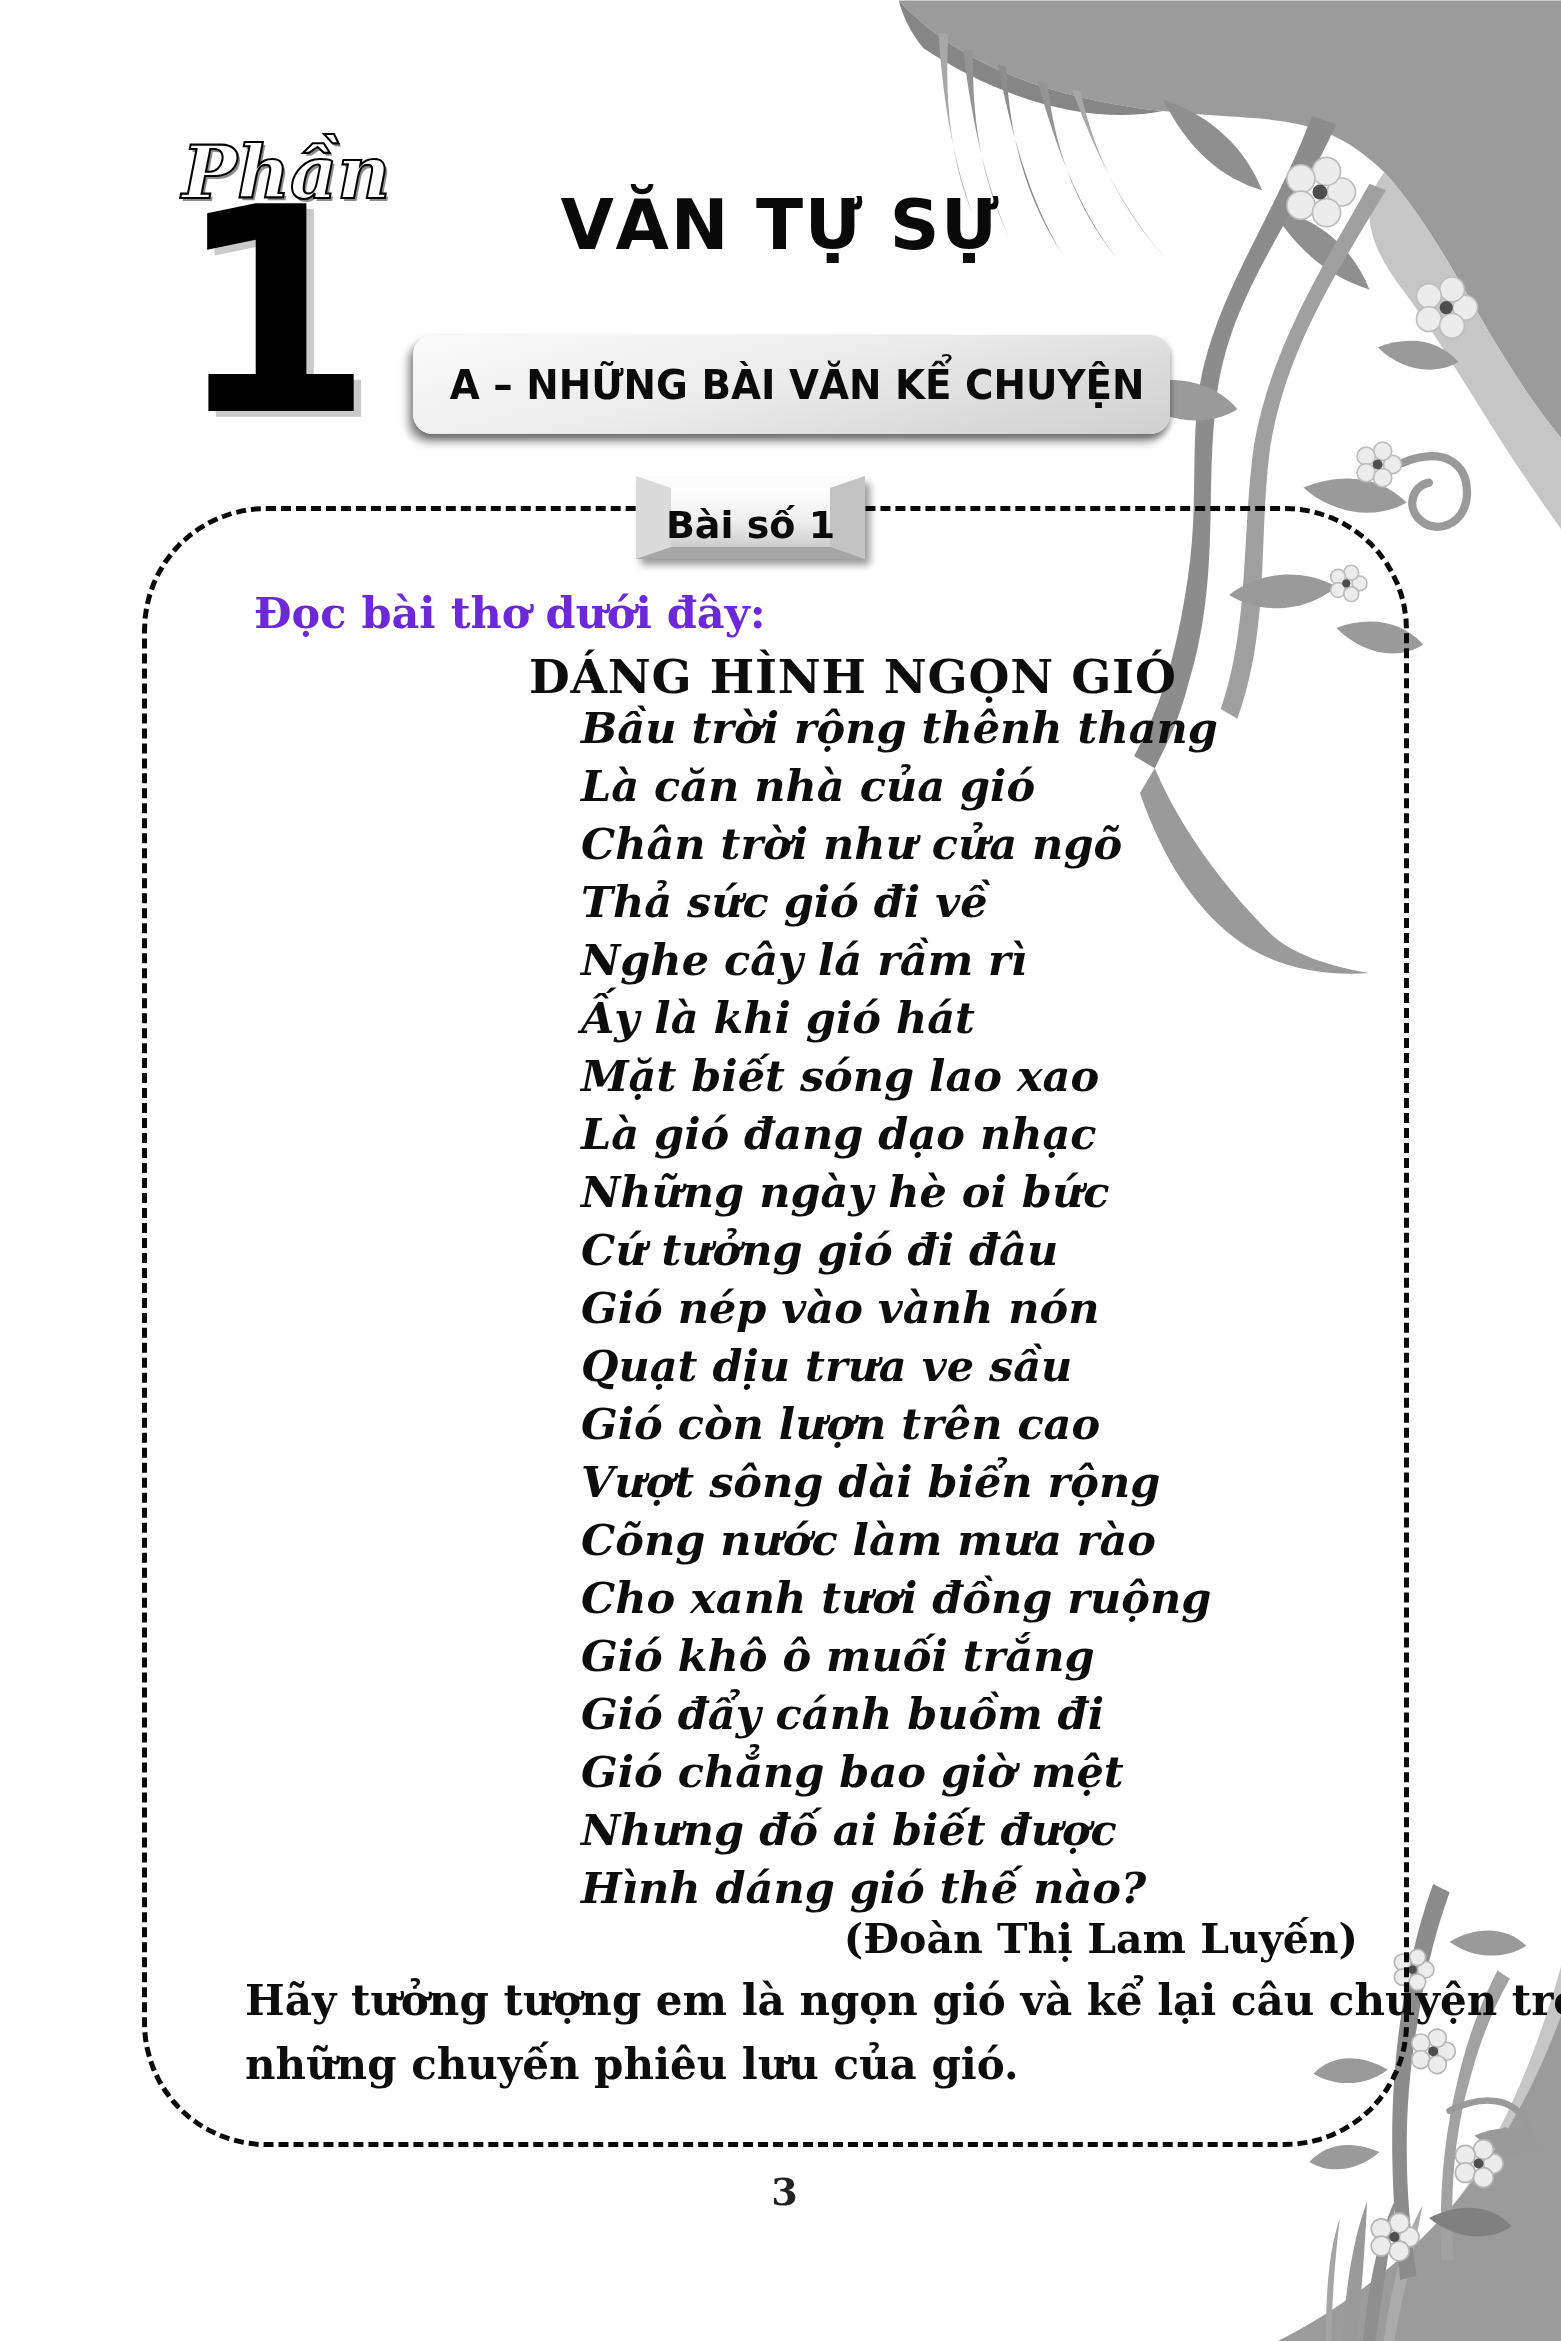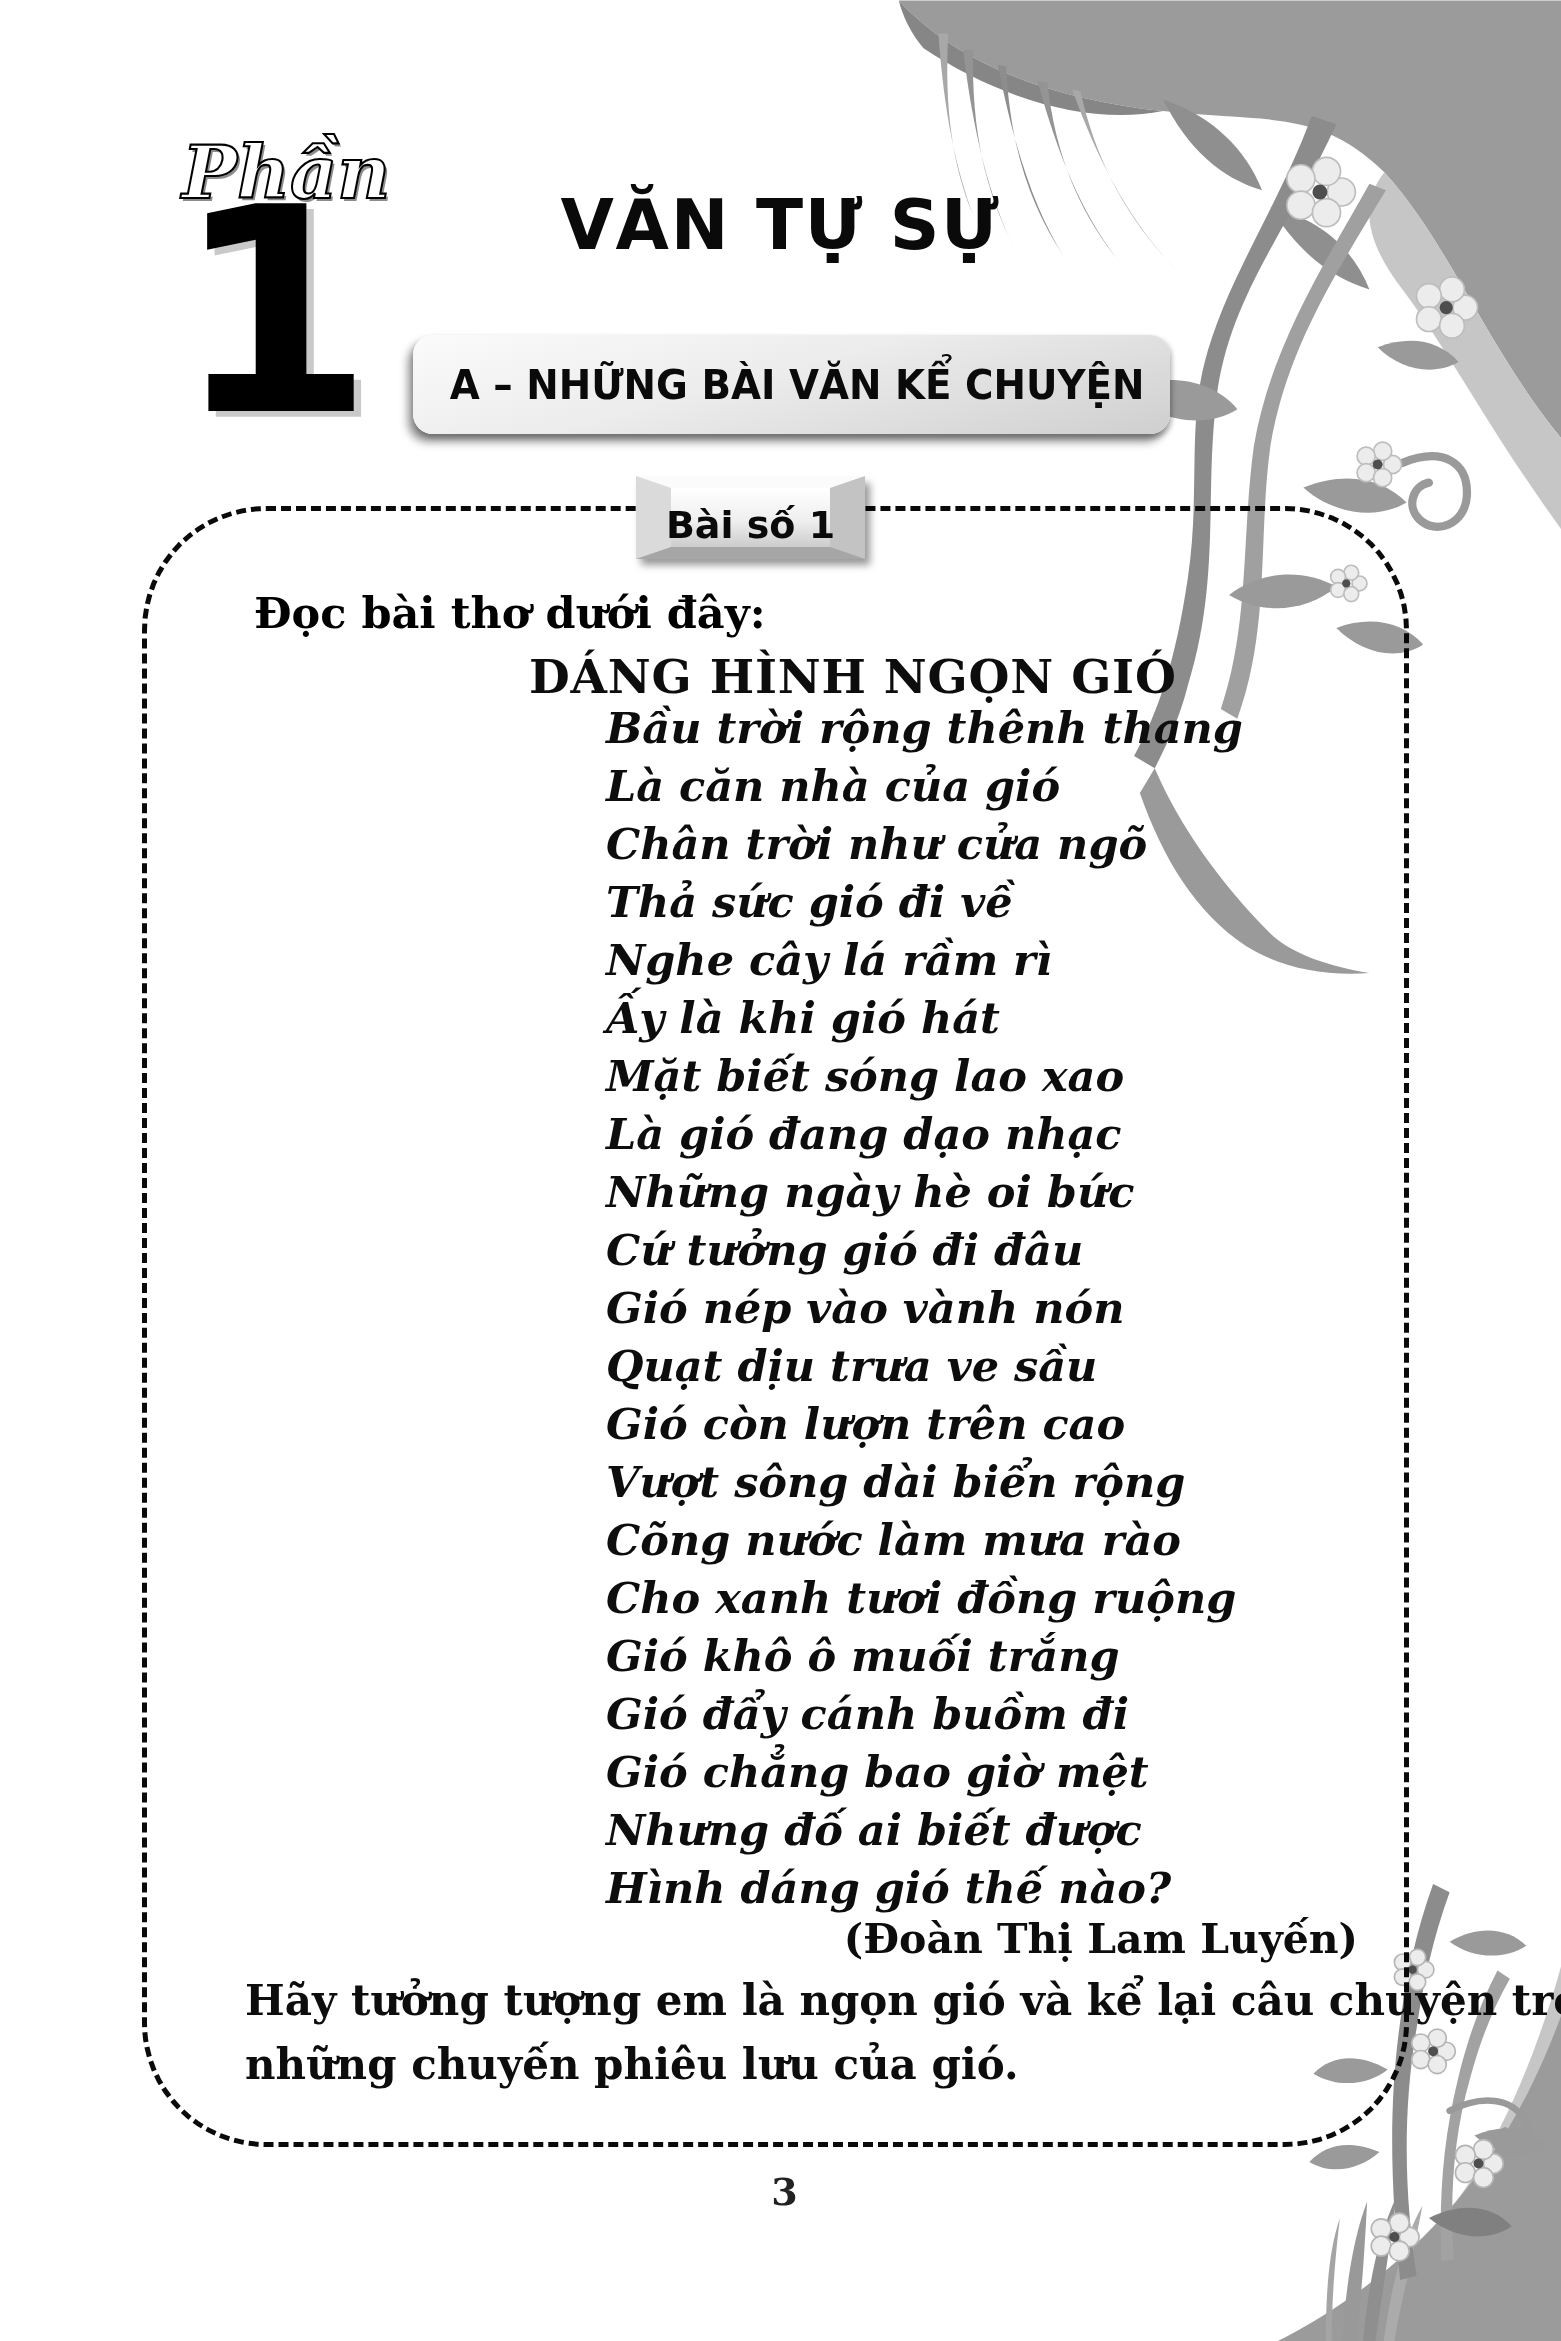--- a/index.html
+++ b/index.html
@@ -36,26 +36,26 @@
 
   .lesson-badge{left:636px;top:476px;width:159px;height:59px;
     border-style:solid;border-width:12.4px 35px;
     border-color:#fbfbfb #c3c3c3 #a6a6a6 #dadada;
     background:linear-gradient(180deg,#ffffff 0%,#efefef 55%,#cccccc 100%);
     box-shadow:5px 6.6px 7.4px rgba(0,0,0,.4);
     display:flex;align-items:flex-end;justify-content:center;z-index:4;}
   .lesson-badge span{font-family:"DejaVu Sans",sans-serif;font-weight:bold;
     font-size:38px;color:#0a0a0a;white-space:nowrap;}
 
-  .instruction{left:254px;top:588px;font-weight:bold;font-size:43px;color:#000000;z-index:3;}
+  .instruction{left:254px;top:588px;font-weight:bold;font-size:43px;color:#6d28d9;z-index:3;}
   .poem-title{left:529px;top:649px;font-weight:bold;font-size:47px;letter-spacing:0.8px;
     color:#0d0d0d;z-index:3;text-align:center;}
   .poem{left:581px;top:699px;z-index:3;}
   .poem-line{font-style:italic;font-weight:bold;font-size:43px;line-height:58px;
-    color:#0d0d0d;white-space:nowrap;margin-left:25px;}
+    color:#0d0d0d;white-space:nowrap;}
   .author{right:203px;top:1915px;font-weight:bold;font-size:41px;color:#0d0d0d;z-index:3;}
   .task{left:245px;top:1969px;z-index:3;}
   .task div{font-weight:bold;font-size:42px;line-height:64px;color:#0d0d0d;white-space:nowrap;}
   .page-number{left:710px;top:2169px;width:149px;text-align:center;
     font-size:38px;font-weight:bold;color:#222;z-index:3;}
 </style>
 </head>
 <body>
 
 <svg id="deco-top-right" class="deco" width="687" height="1033" viewBox="0 0 832 1250">

